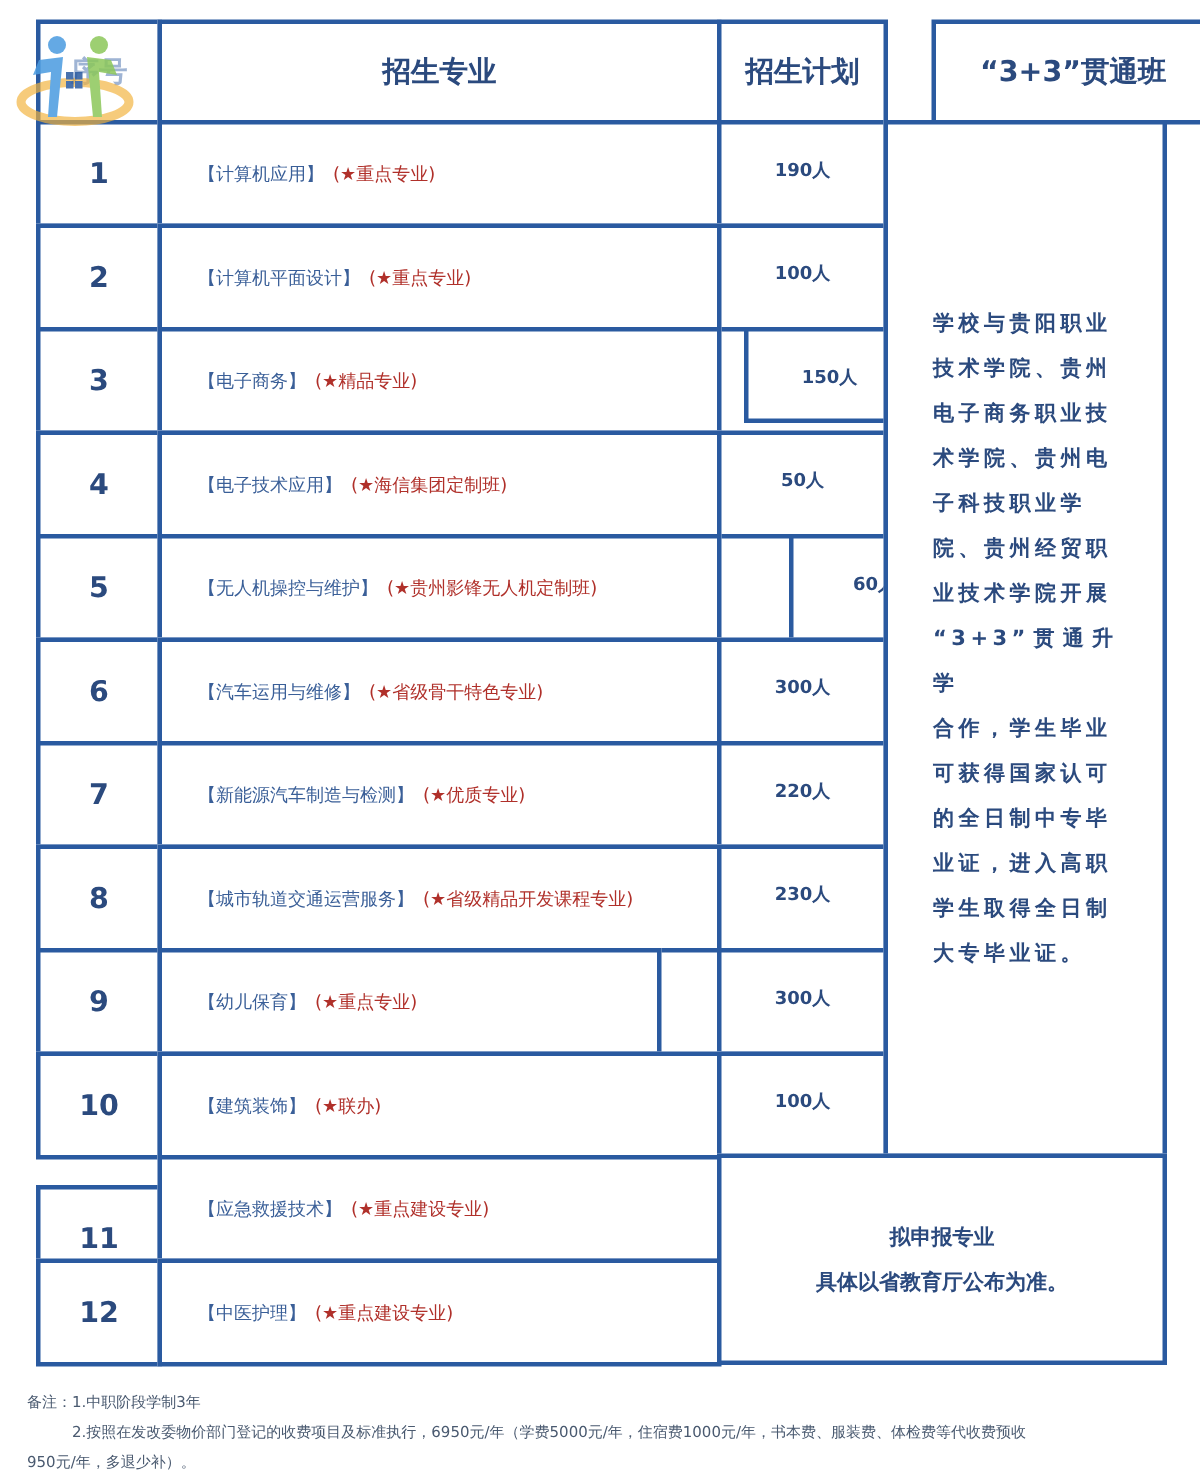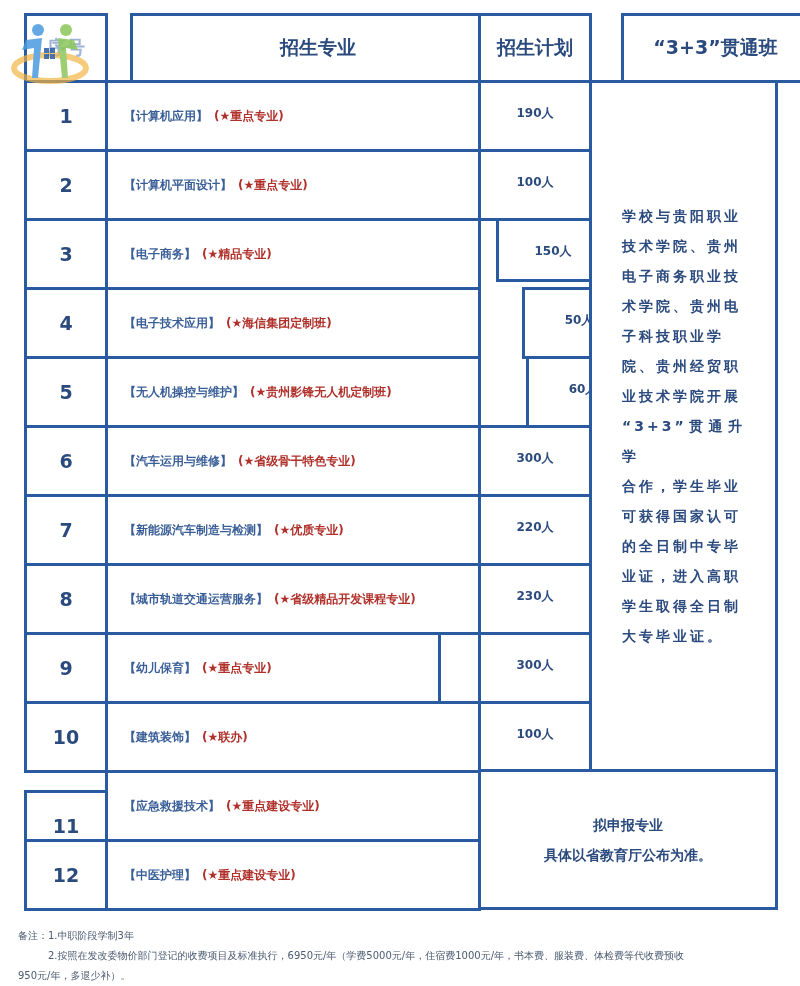--- a/index.html
+++ b/index.html
@@ -3,21 +3,21 @@
   <meta charset="utf-8">
   <style>
     html, body { margin: 0; padding: 0; background: #ffffff; }
     body { width: 800px; height: 986px; position: relative; overflow: hidden;
            font-family: "DejaVu Sans", "Liberation Sans", sans-serif; color: #23467e; }
     .tbl { position: absolute; left: 24px; top: 13px; width: 754px; height: 897px; }
     .cell { position: absolute; box-sizing: border-box; border: 3px solid #2a5aa0;
             display: flex; align-items: center; background: #fff; }
     .hdr { justify-content: center; font-size: 19px; font-weight: bold; color: #2b4a7e; }
     .num { justify-content: center; font-size: 19px; font-weight: bold; color: #2b4a7e; }
-    .major { padding-left: 16px; font-size: 12px; font-weight: bold; white-space: nowrap; }
+    .major { padding-left: 24px; font-size: 12px; font-weight: normal; white-space: nowrap; }
     .major .name { color: #3a5f98; }
     .major .tag { color: #b0302a; margin-left: 6px; }
     .plan { justify-content: center; align-items: flex-start; padding-top: 22px;
             font-size: 12px; font-weight: bold; color: #2b4a7e; }
     .merged-33 { justify-content: center; padding: 0 30px; font-size: 14px; font-weight: bold;
                  color: #2b4a7e; line-height: 30px; letter-spacing: 3px; text-align: justify; }
     .merged-33 span { display: block; }
     .pending { flex-direction: column; justify-content: center; font-size: 14px; font-weight: bold;
                color: #2b4a7e; line-height: 30px; }
     .logo { position: absolute; left: 8px; top: 18px; width: 84px; height: 70px; opacity: 0.85; }
@@ -26,21 +26,21 @@
     .notes .indent { padding-left: 30px; }
   </style>
 </head>
 <body>
 
 <div class="tbl">
 
   <div class="cell hdr" style="left:0;top:0;width:84px;height:70px;">
     <span style="color:#9fb4d4;">序号</span>
   </div>
-  <div class="cell hdr" style="left:81px;top:0;width:376px;height:70px;margin-left:25px;">
+  <div class="cell hdr" style="left:81px;top:0;width:376px;height:70px;">
     <span>招生专业</span>
   </div>
   <div class="cell hdr" style="left:454px;top:0;width:114px;height:70px;">
     <span>招生计划</span>
   </div>
   <div class="cell hdr" style="left:565px;top:0;width:189px;height:70px;margin-left:32px;">
     <span>“3+3”贯通班</span>
   </div>
 
   <div id="rows">
@@ -60,21 +60,21 @@
       <div class="cell major" style="left: 81px; top: 205px; width: 376px; height: 72px;">
         <span class="name">【电子商务】</span>
         <span class="tag">(★精品专业)</span>
       </div>
       <div class="cell plan" style="left: 472px; top: 205px; width: 114px; height: 64px;">150人</div>
       <div class="cell num" style="left: 0px; top: 274px; width: 84px; height: 72px;">4</div>
       <div class="cell major" style="left: 81px; top: 274px; width: 376px; height: 72px;">
         <span class="name">【电子技术应用】</span>
         <span class="tag">(★海信集团定制班)</span>
       </div>
-      <div class="cell plan" style="left: 454px; top: 274px; width: 114px; height: 72px; margin-left: 44px;">50人</div>
+      <div class="cell plan" style="left: 454px; top: 274px; width: 114px; height: 72px;">50人</div>
       <div class="cell num" style="left: 0px; top: 343px; width: 84px; height: 72px;">5</div>
       <div class="cell major" style="left: 81px; top: 343px; width: 376px; height: 72px;">
         <span class="name">【无人机操控与维护】</span>
         <span class="tag">(★贵州影锋无人机定制班)</span>
       </div>
       <div class="cell plan" style="left: 454px; top: 343px; width: 114px; height: 72px; margin-left: 48px;">60人</div>
       <div class="cell num" style="left: 0px; top: 412px; width: 84px; height: 72px;">6</div>
       <div class="cell major" style="left: 81px; top: 412px; width: 376px; height: 72px;">
         <span class="name">【汽车运用与维修】</span>
         <span class="tag">(★省级骨干特色专业)</span>

